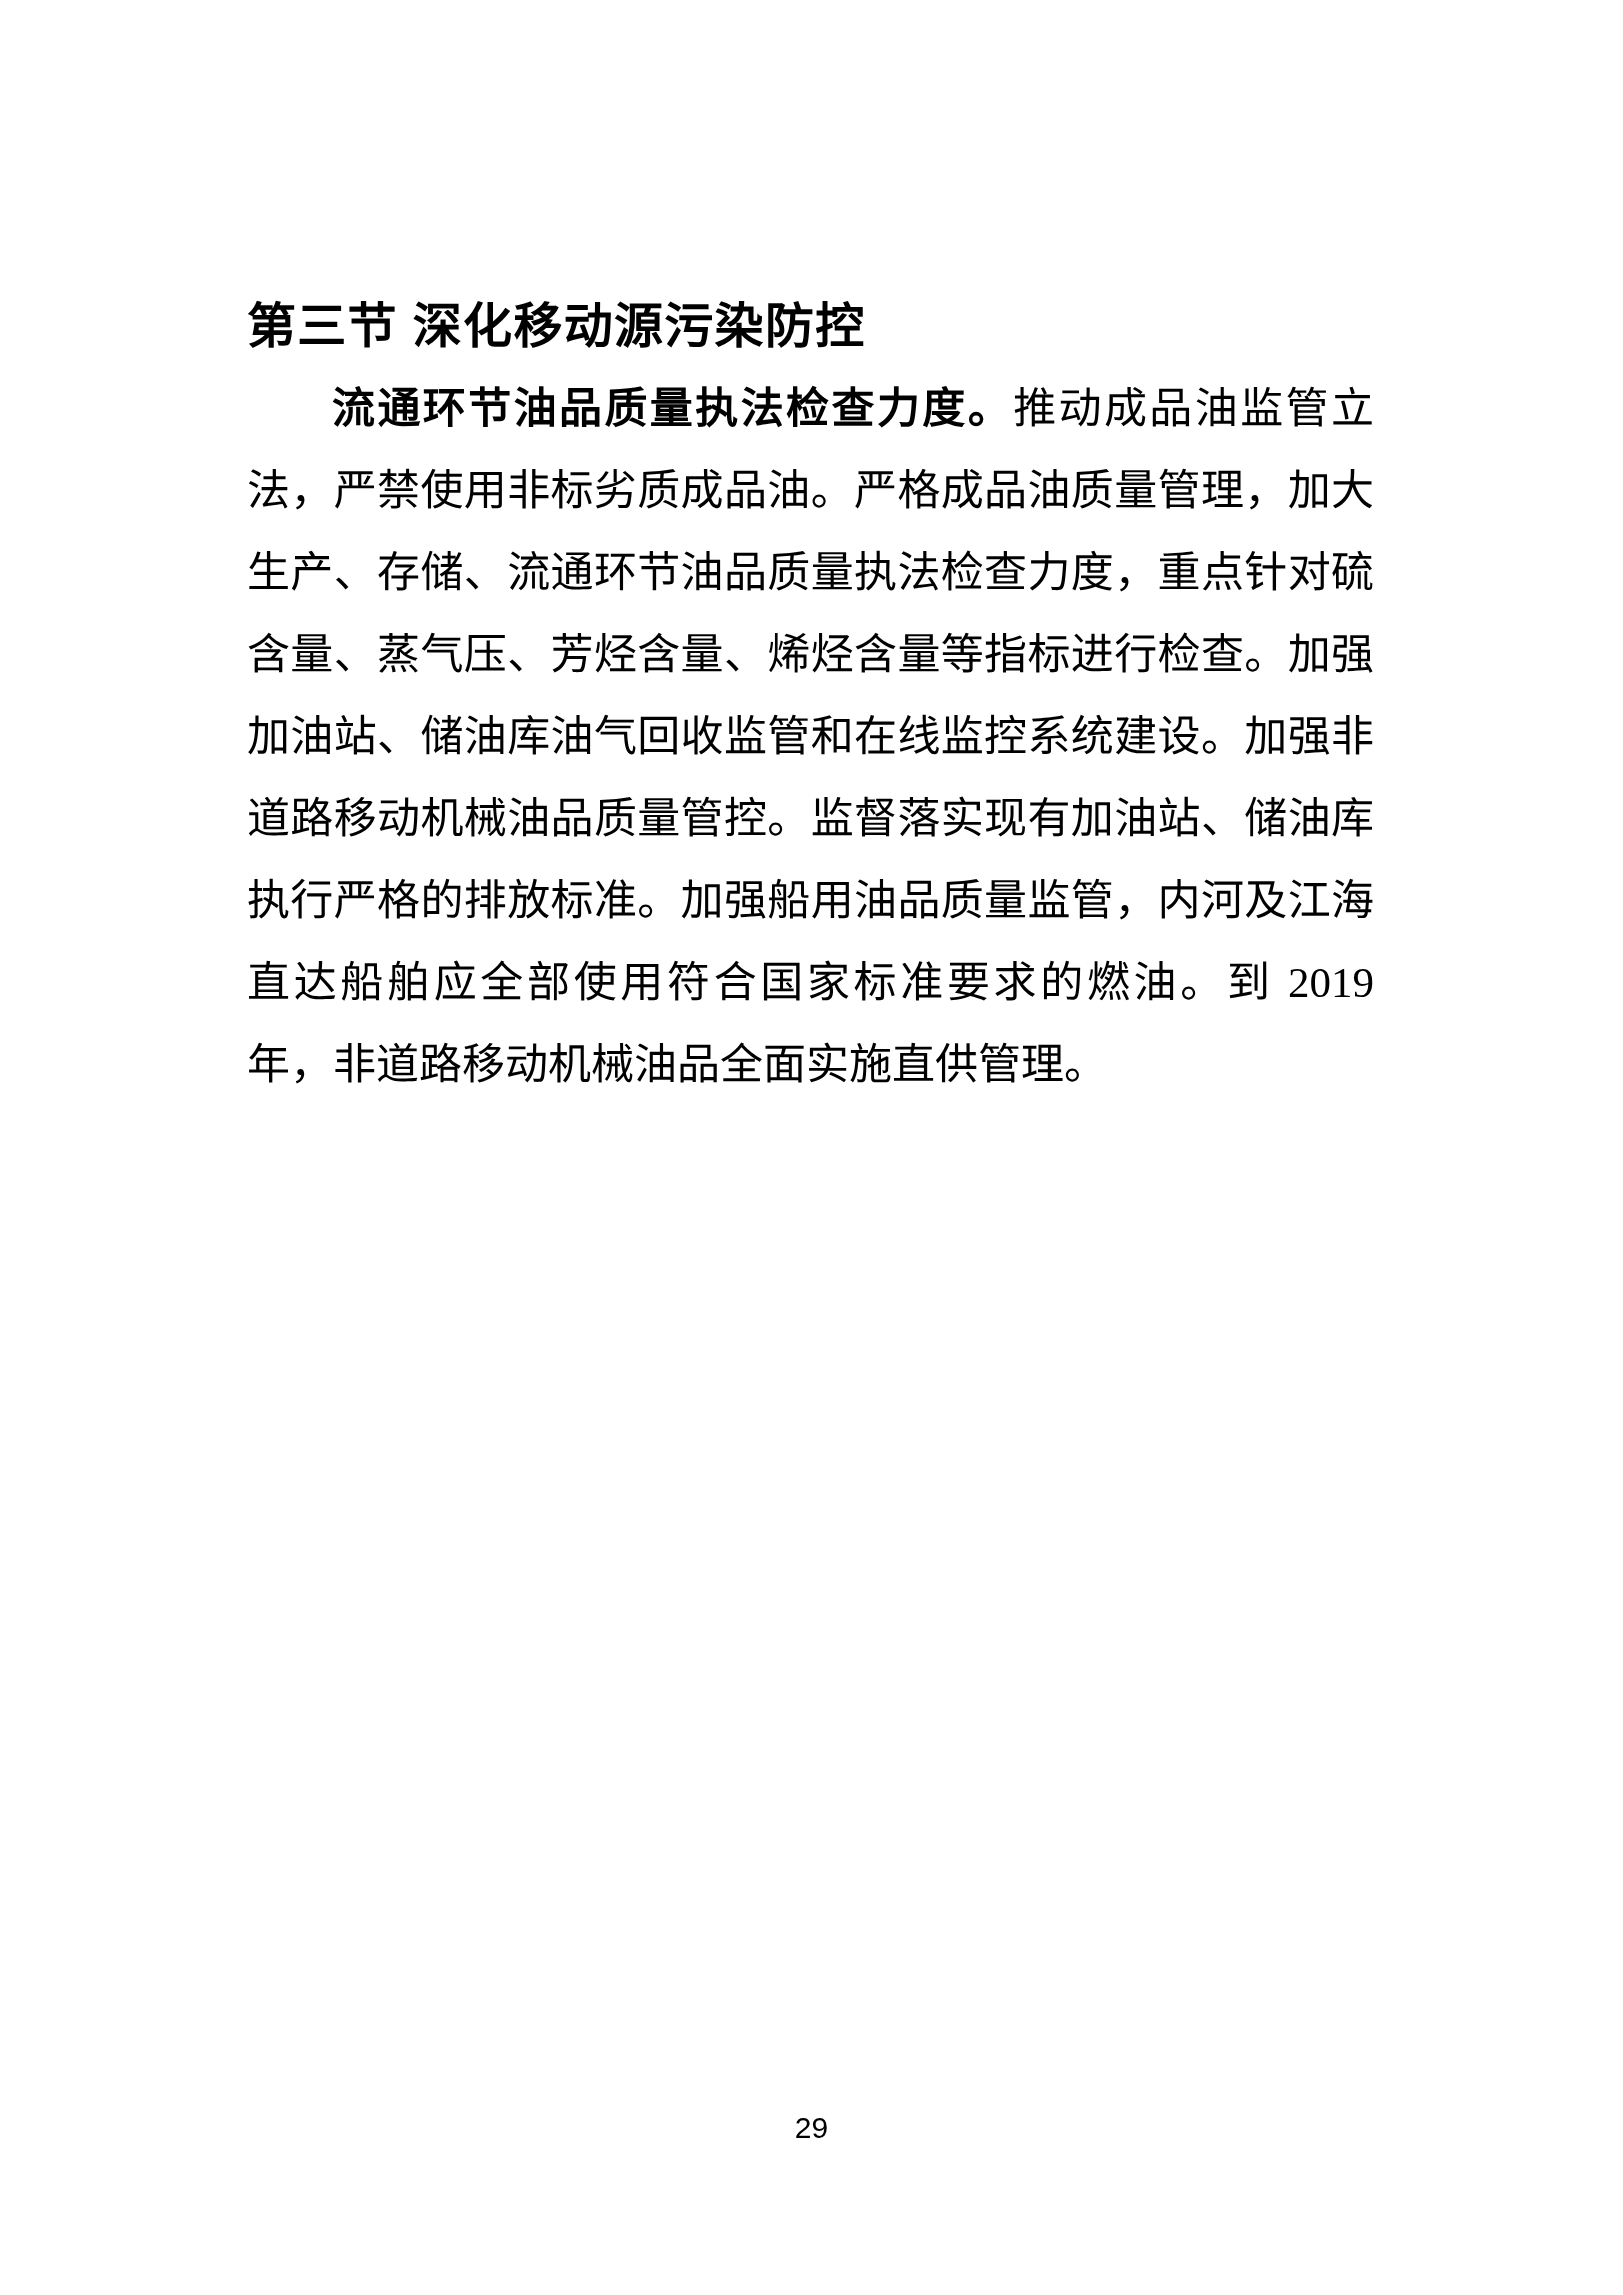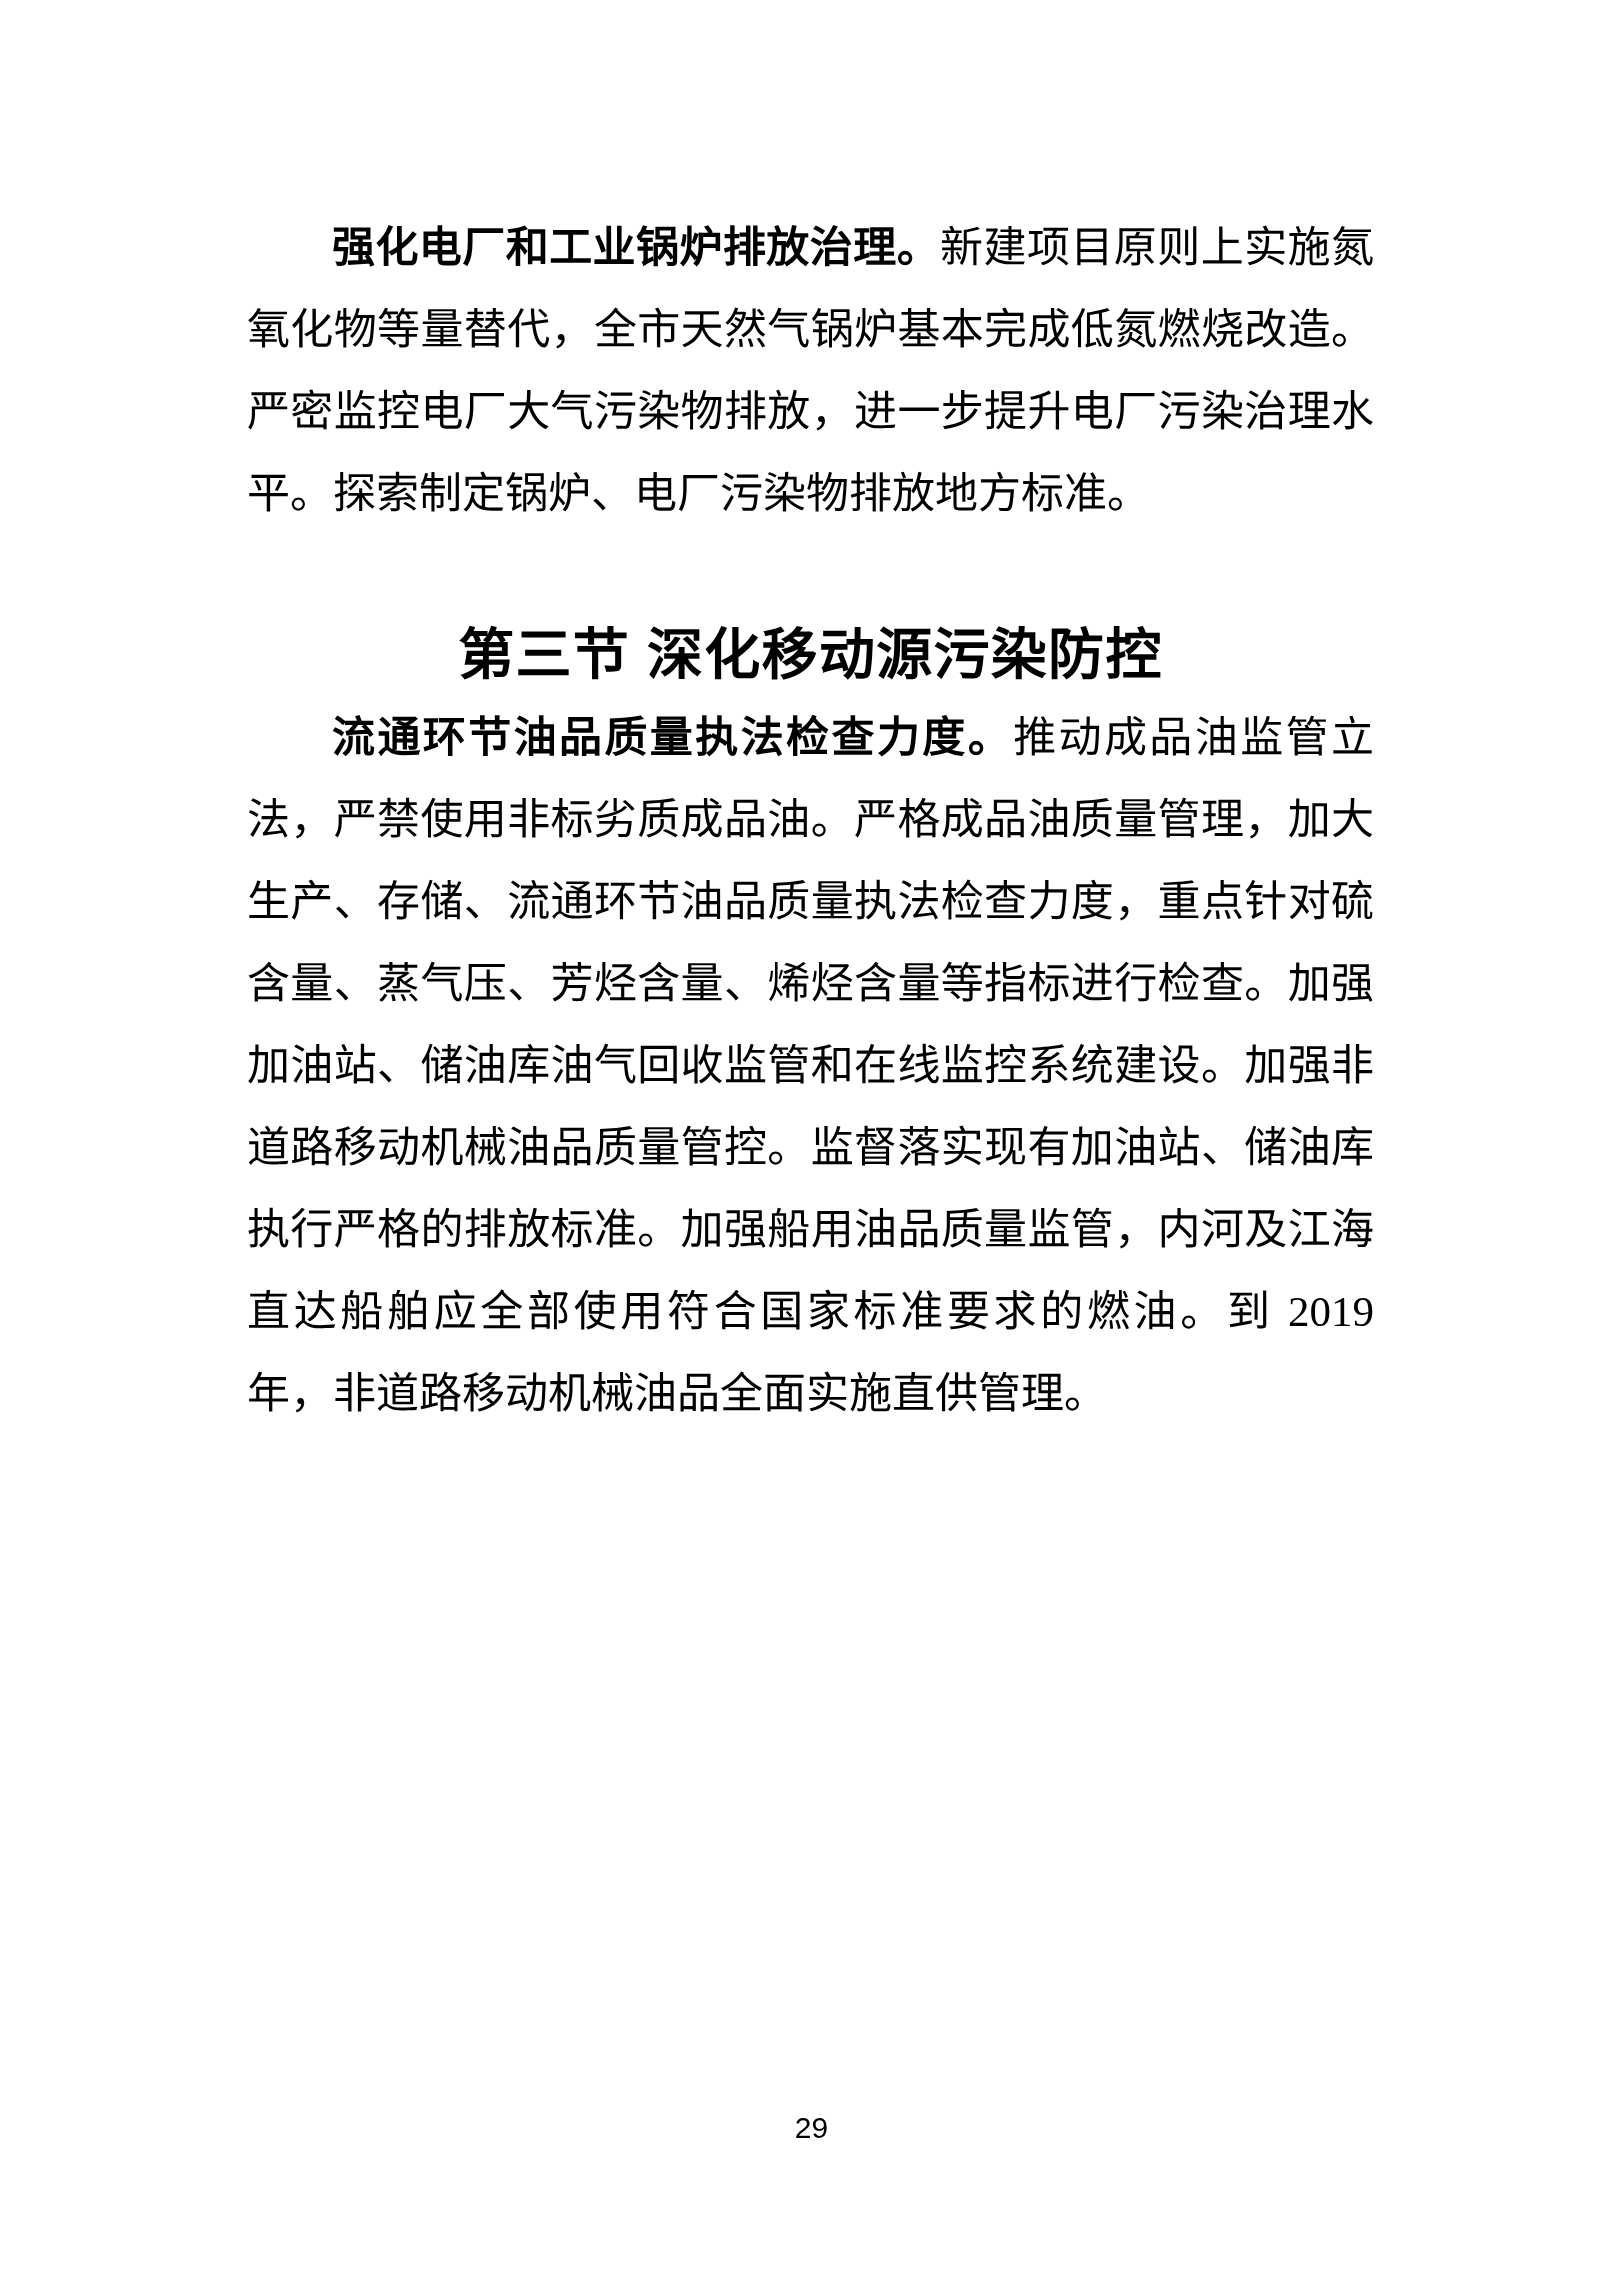--- a/index.html
+++ b/index.html
@@ -31,25 +31,25 @@
     padding: 0;
     text-indent: 85px;
   }
   .lead {
     font-family: "Liberation Sans", "DejaVu Sans", sans-serif;
     font-weight: 700;
   }
   .section-heading {
     margin: 79px 0 0 0;
     padding: 0;
-    font-size: 56px;
+    font-size: 49px;
     line-height: 82px;
     font-weight: 700;
     font-family: "Liberation Sans", "DejaVu Sans", sans-serif;
-    text-align: center;
+    text-align: left;
     text-indent: 0;
     letter-spacing: 1.3px;
   }
   .page-footer {
     position: absolute;
     top: 2109px;
     left: 0;
     width: 100%;
     text-align: center;
     font-size: 30px;
@@ -57,21 +57,20 @@
     font-family: Liberation Sans, sans-serif;
     color: #000000;
   }
 </style>
 </head>
 <body>
 
 <div class="page">
   <div class="text-block">
 
-    <p class="body-para"><span class="lead">强化电厂和工业锅炉排放治理。</span><span>新建项目原则上实施氮氧化物等量替代，全市天然气锅炉基本完成低氮燃烧改造。严密监控电厂大气污染物排放，进一步提升电厂污染治理水平。探索制定锅炉、电厂污染物排放地方标准。</span></p>
 
     <h2 class="section-heading">第三节 深化移动源污染防控</h2>
 
     <p class="body-para"><span class="lead">流通环节油品质量执法检查力度。</span><span>推动成品油监管立法，严禁使用非标劣质成品油。严格成品油质量管理，加大生产、存储、流通环节油品质量执法检查力度，重点针对硫含量、蒸气压、芳烃含量、烯烃含量等指标进行检查。加强加油站、储油库油气回收监管和在线监控系统建设。加强非道路移动机械油品质量管控。监督落实现有加油站、储油库执行严格的排放标准。加强船用油品质量监管，内河及江海直达船舶应全部使用符合国家标准要求的燃油。到 2019 年，非道路移动机械油品全面实施直供管理。</span></p>
 
 
   </div>
 
   <div class="page-footer">29</div>
 </div>

